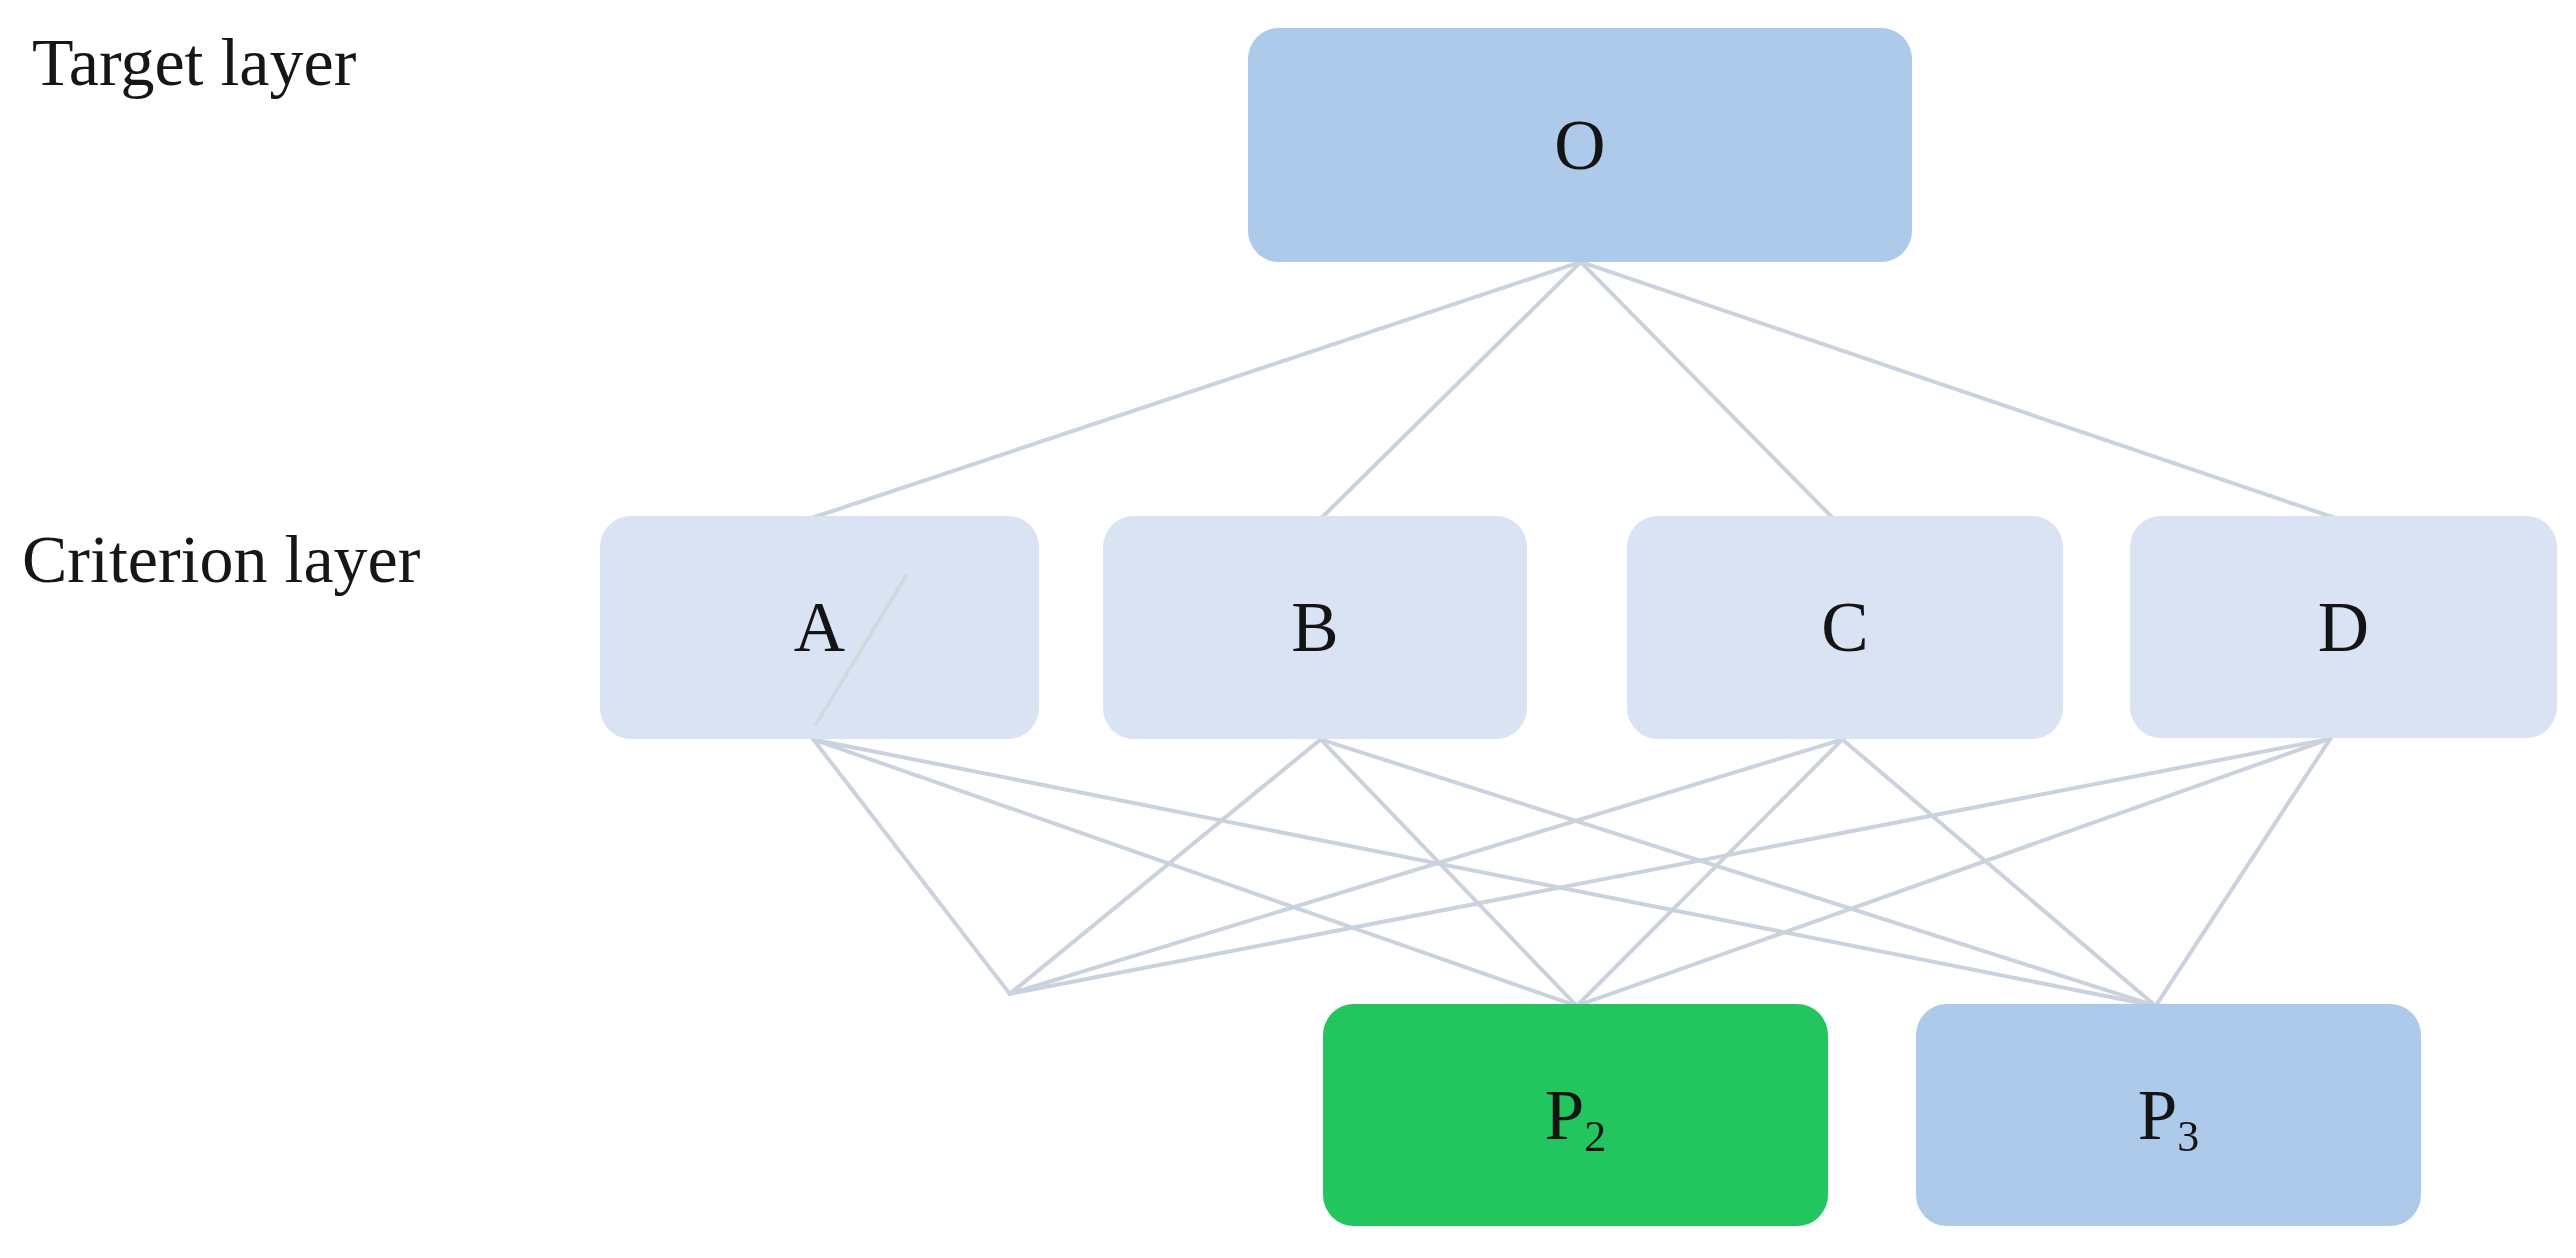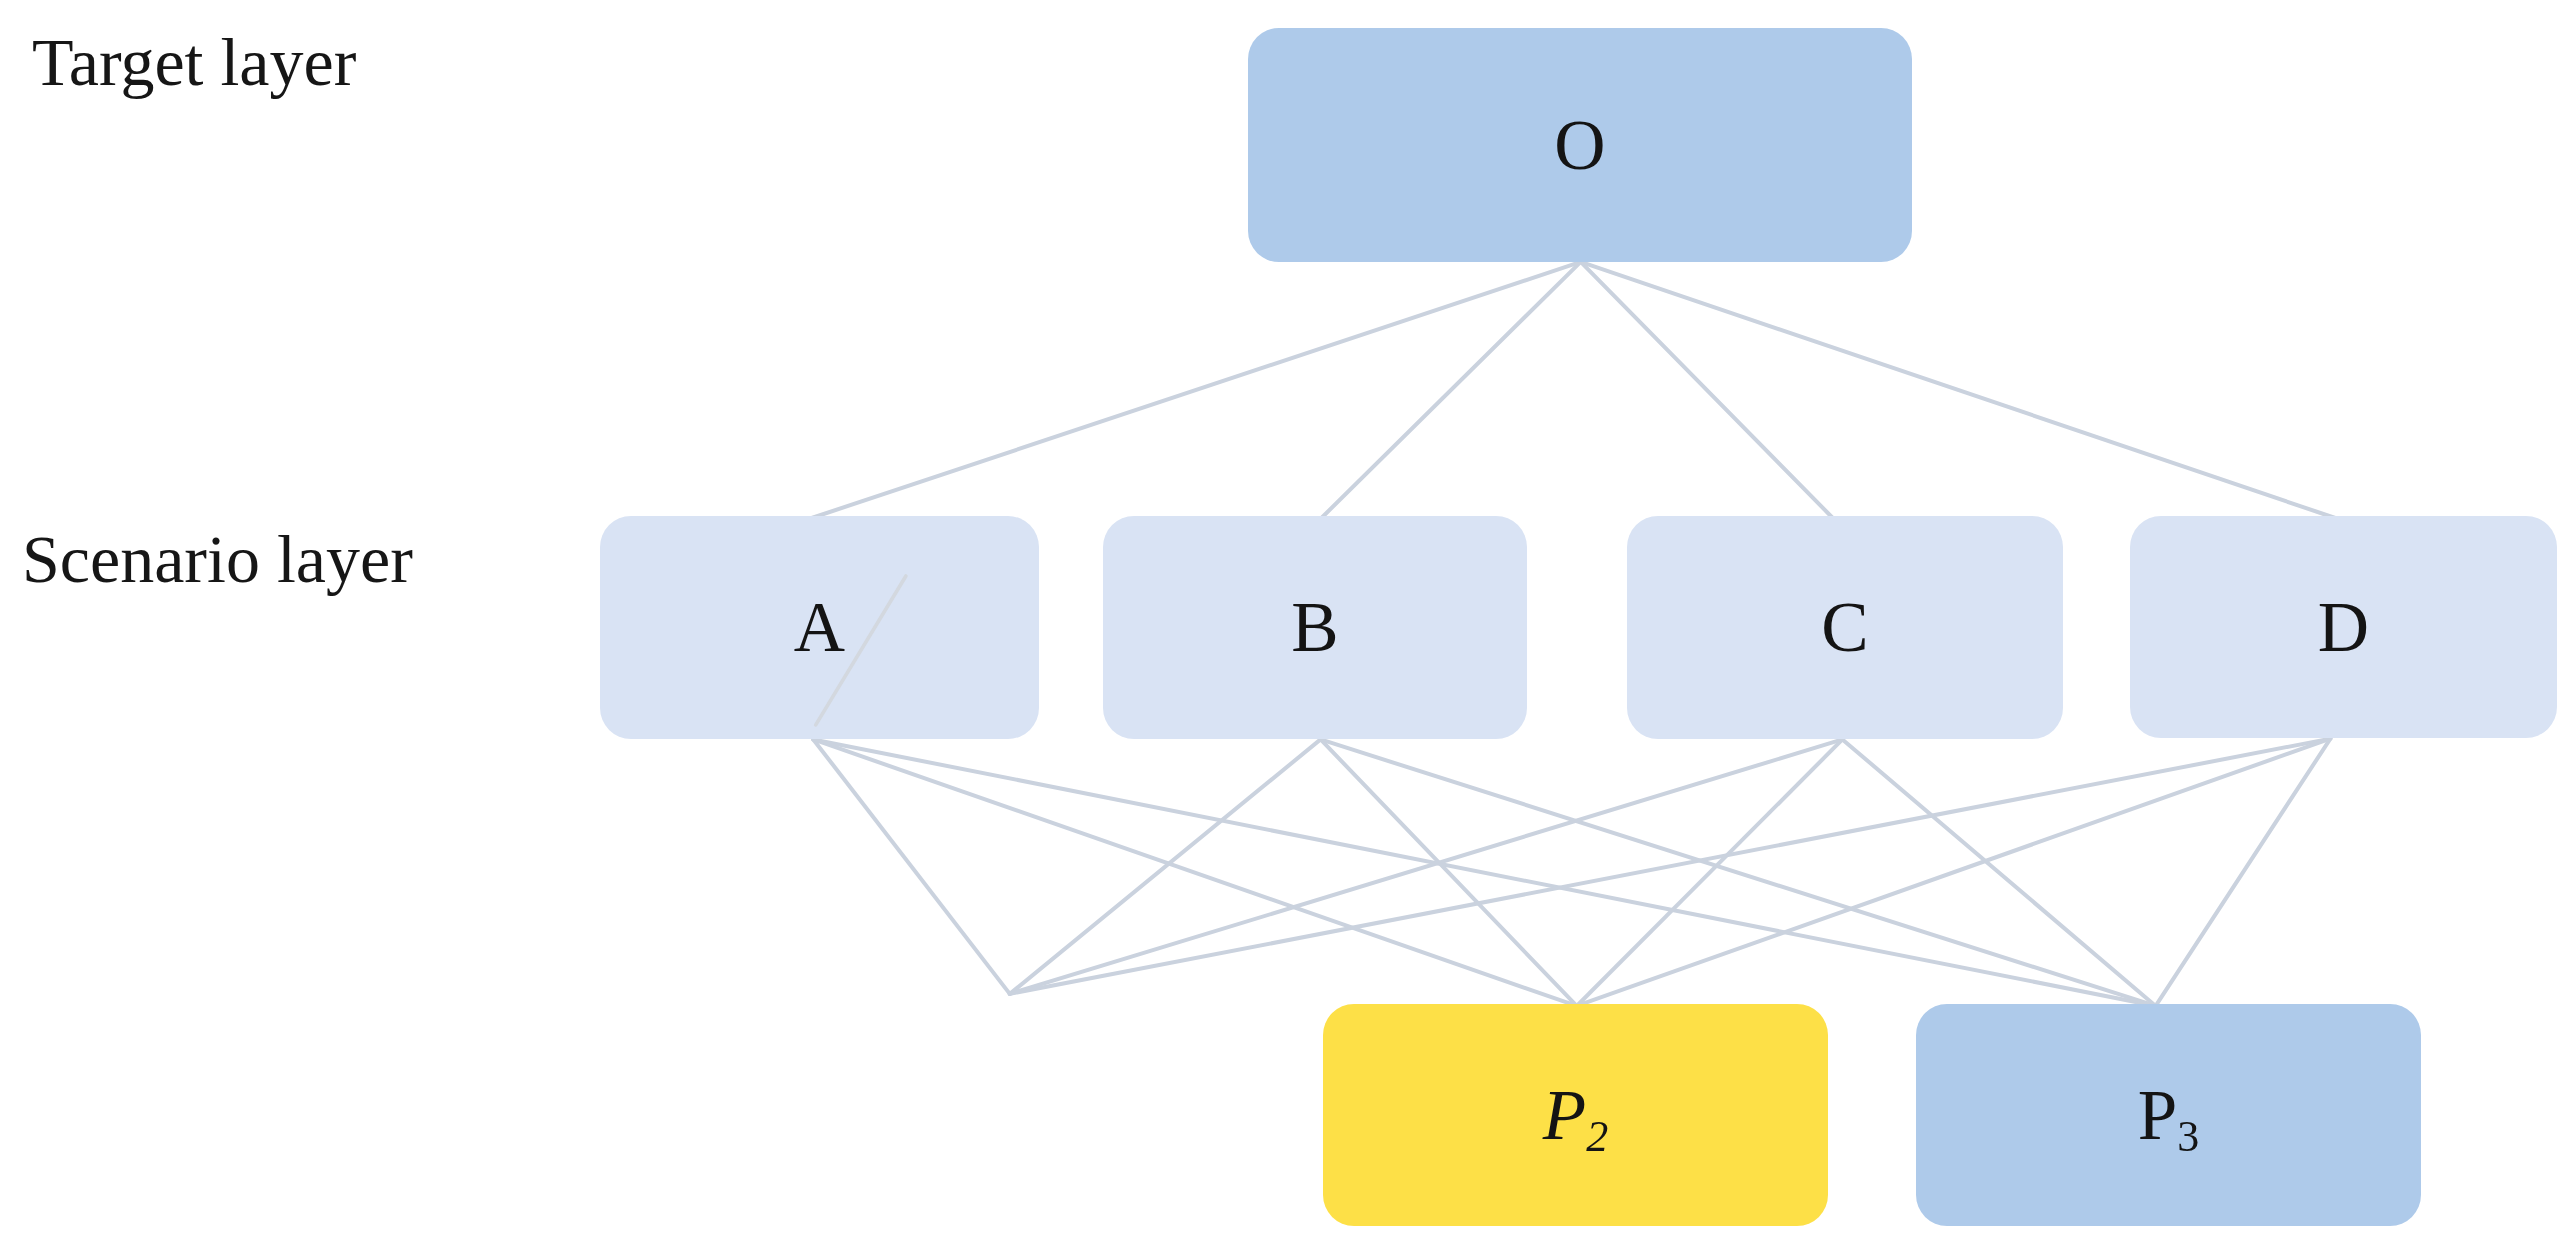--- a/index.html
+++ b/index.html
@@ -72,21 +72,21 @@
       <line x1="1640" y1="918" x2="2677" y2="1249" stroke="#cad2de" stroke-width="5" stroke-linecap="round"></line>
       <line x1="2288" y1="918" x2="1254" y2="1234" stroke="#cad2de" stroke-width="5" stroke-linecap="round"></line>
       <line x1="2288" y1="918" x2="1958" y2="1249" stroke="#cad2de" stroke-width="5" stroke-linecap="round"></line>
       <line x1="2288" y1="918" x2="2677" y2="1249" stroke="#cad2de" stroke-width="5" stroke-linecap="round"></line>
       <line x1="2894" y1="917" x2="1254" y2="1234" stroke="#cad2de" stroke-width="5" stroke-linecap="round"></line>
       <line x1="2894" y1="917" x2="1958" y2="1249" stroke="#cad2de" stroke-width="5" stroke-linecap="round"></line>
       <line x1="2894" y1="917" x2="2677" y2="1249" stroke="#cad2de" stroke-width="5" stroke-linecap="round"></line>
     </svg>
 
   <div class="layer-label" style="left:32px; top:26px;">Target layer</div>
-  <div class="layer-label" style="left:22px; top:523px;">Scenario layer</div>
+  <div class="layer-label" style="left:22px; top:523px;">Criterion layer</div>
 
   <div class="node" style="left: 1248px; top: 28px; width: 664px; height: 234px; background: rgb(174, 202, 234);">
     <span class="node-label"><span>O</span><sub></sub></span>
   </div>
 
   <div class="node" style="left: 600px; top: 516px; width: 439px; height: 223px; background: rgb(217, 227, 244);">
     <span class="node-label"><span>A</span><sub></sub></span>
   </div>
 
   <div class="node" style="left: 1103px; top: 516px; width: 424px; height: 223px; background: rgb(217, 227, 244);">
@@ -95,21 +95,21 @@
 
   <div class="node" style="left: 1627px; top: 516px; width: 436px; height: 223px; background: rgb(217, 227, 244);">
     <span class="node-label"><span>C</span><sub></sub></span>
   </div>
 
   <div class="node" style="left: 2130px; top: 516px; width: 427px; height: 222px; background: rgb(217, 227, 244);">
     <span class="node-label"><span>D</span><sub></sub></span>
   </div>
 
 
-  <div class="node" style="left: 1323px; top: 1004px; width: 505px; height: 222px; background: #fde047; font-style: italic;">
+  <div class="node" style="left: 1323px; top: 1004px; width: 505px; height: 222px; background: #22c55e;">
     <span class="node-label"><span>P</span><sub>2</sub></span>
   </div>
 
   <div class="node" style="left: 1916px; top: 1004px; width: 505px; height: 222px; background: rgb(174, 202, 234); align-items: center;">
     <span class="node-label"><span>P</span><sub>3</sub></span>
   </div>
 
   <svg id="overlay-svg" class="layer-svg" viewBox="0 0 3199 1563" xmlns="http://www.w3.org/2000/svg">
     <line x1="1125" y1="715" x2="1013" y2="900" stroke="#d3d8df" stroke-width="4.5" stroke-linecap="round"></line>
   </svg>

